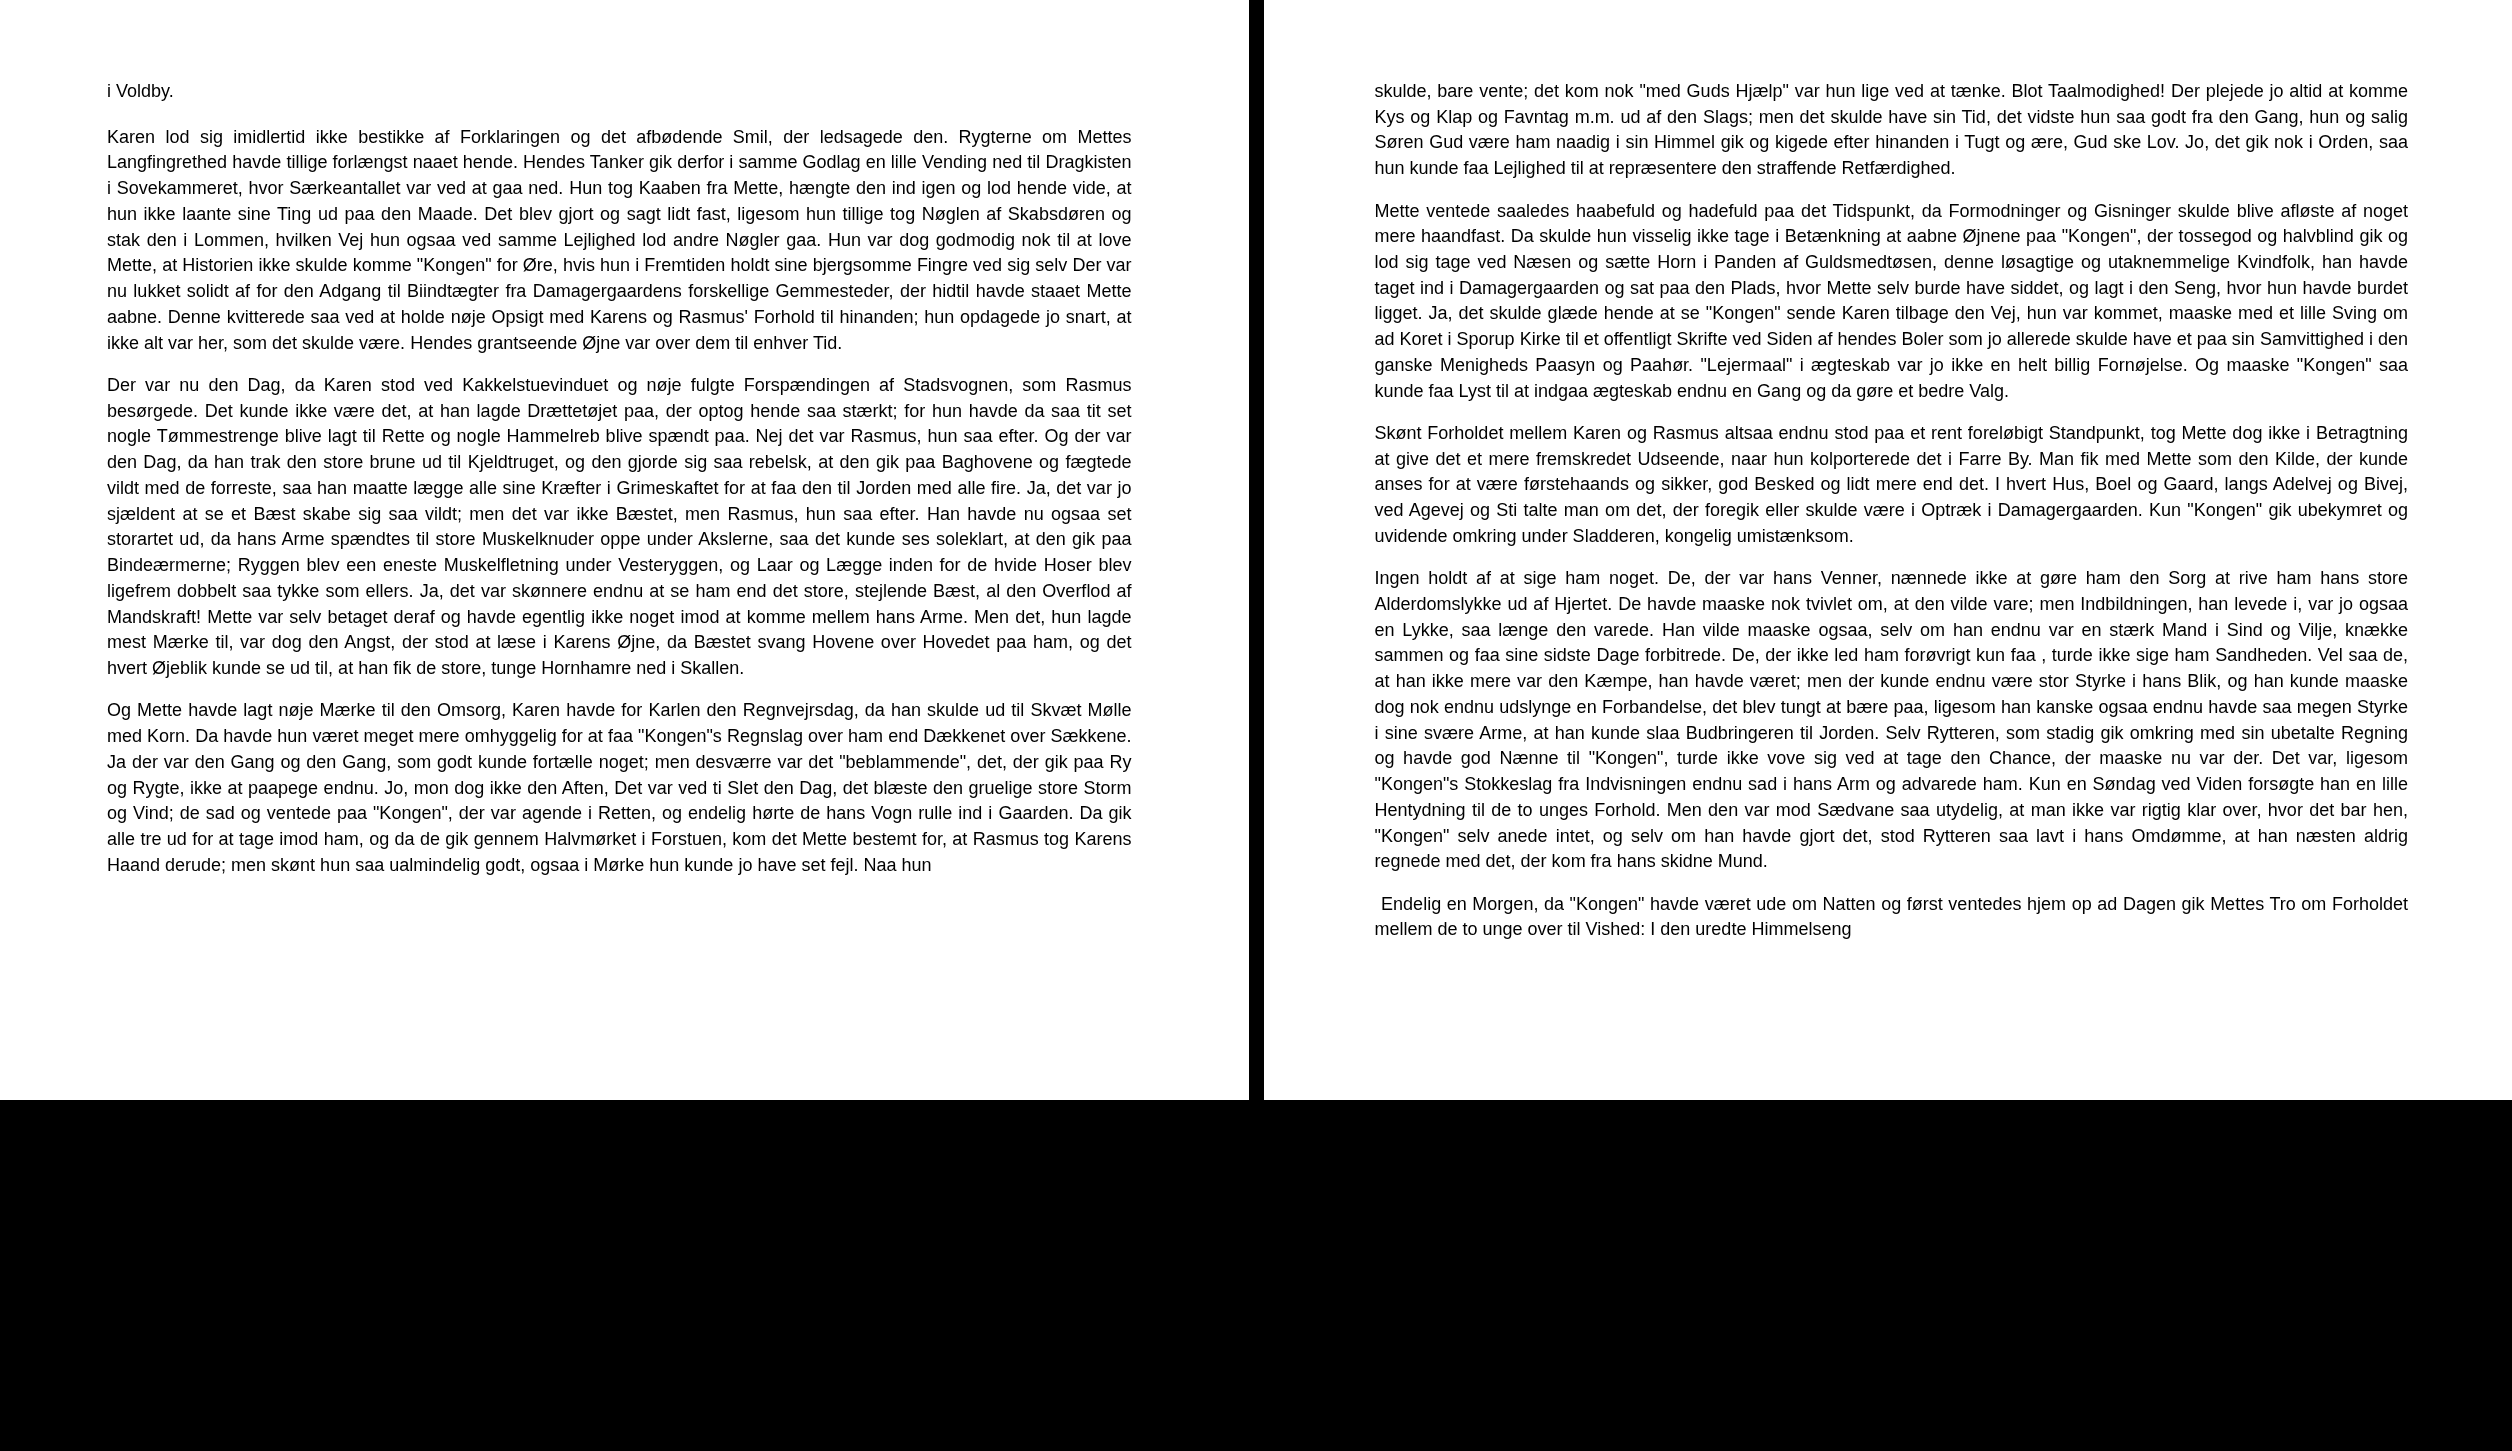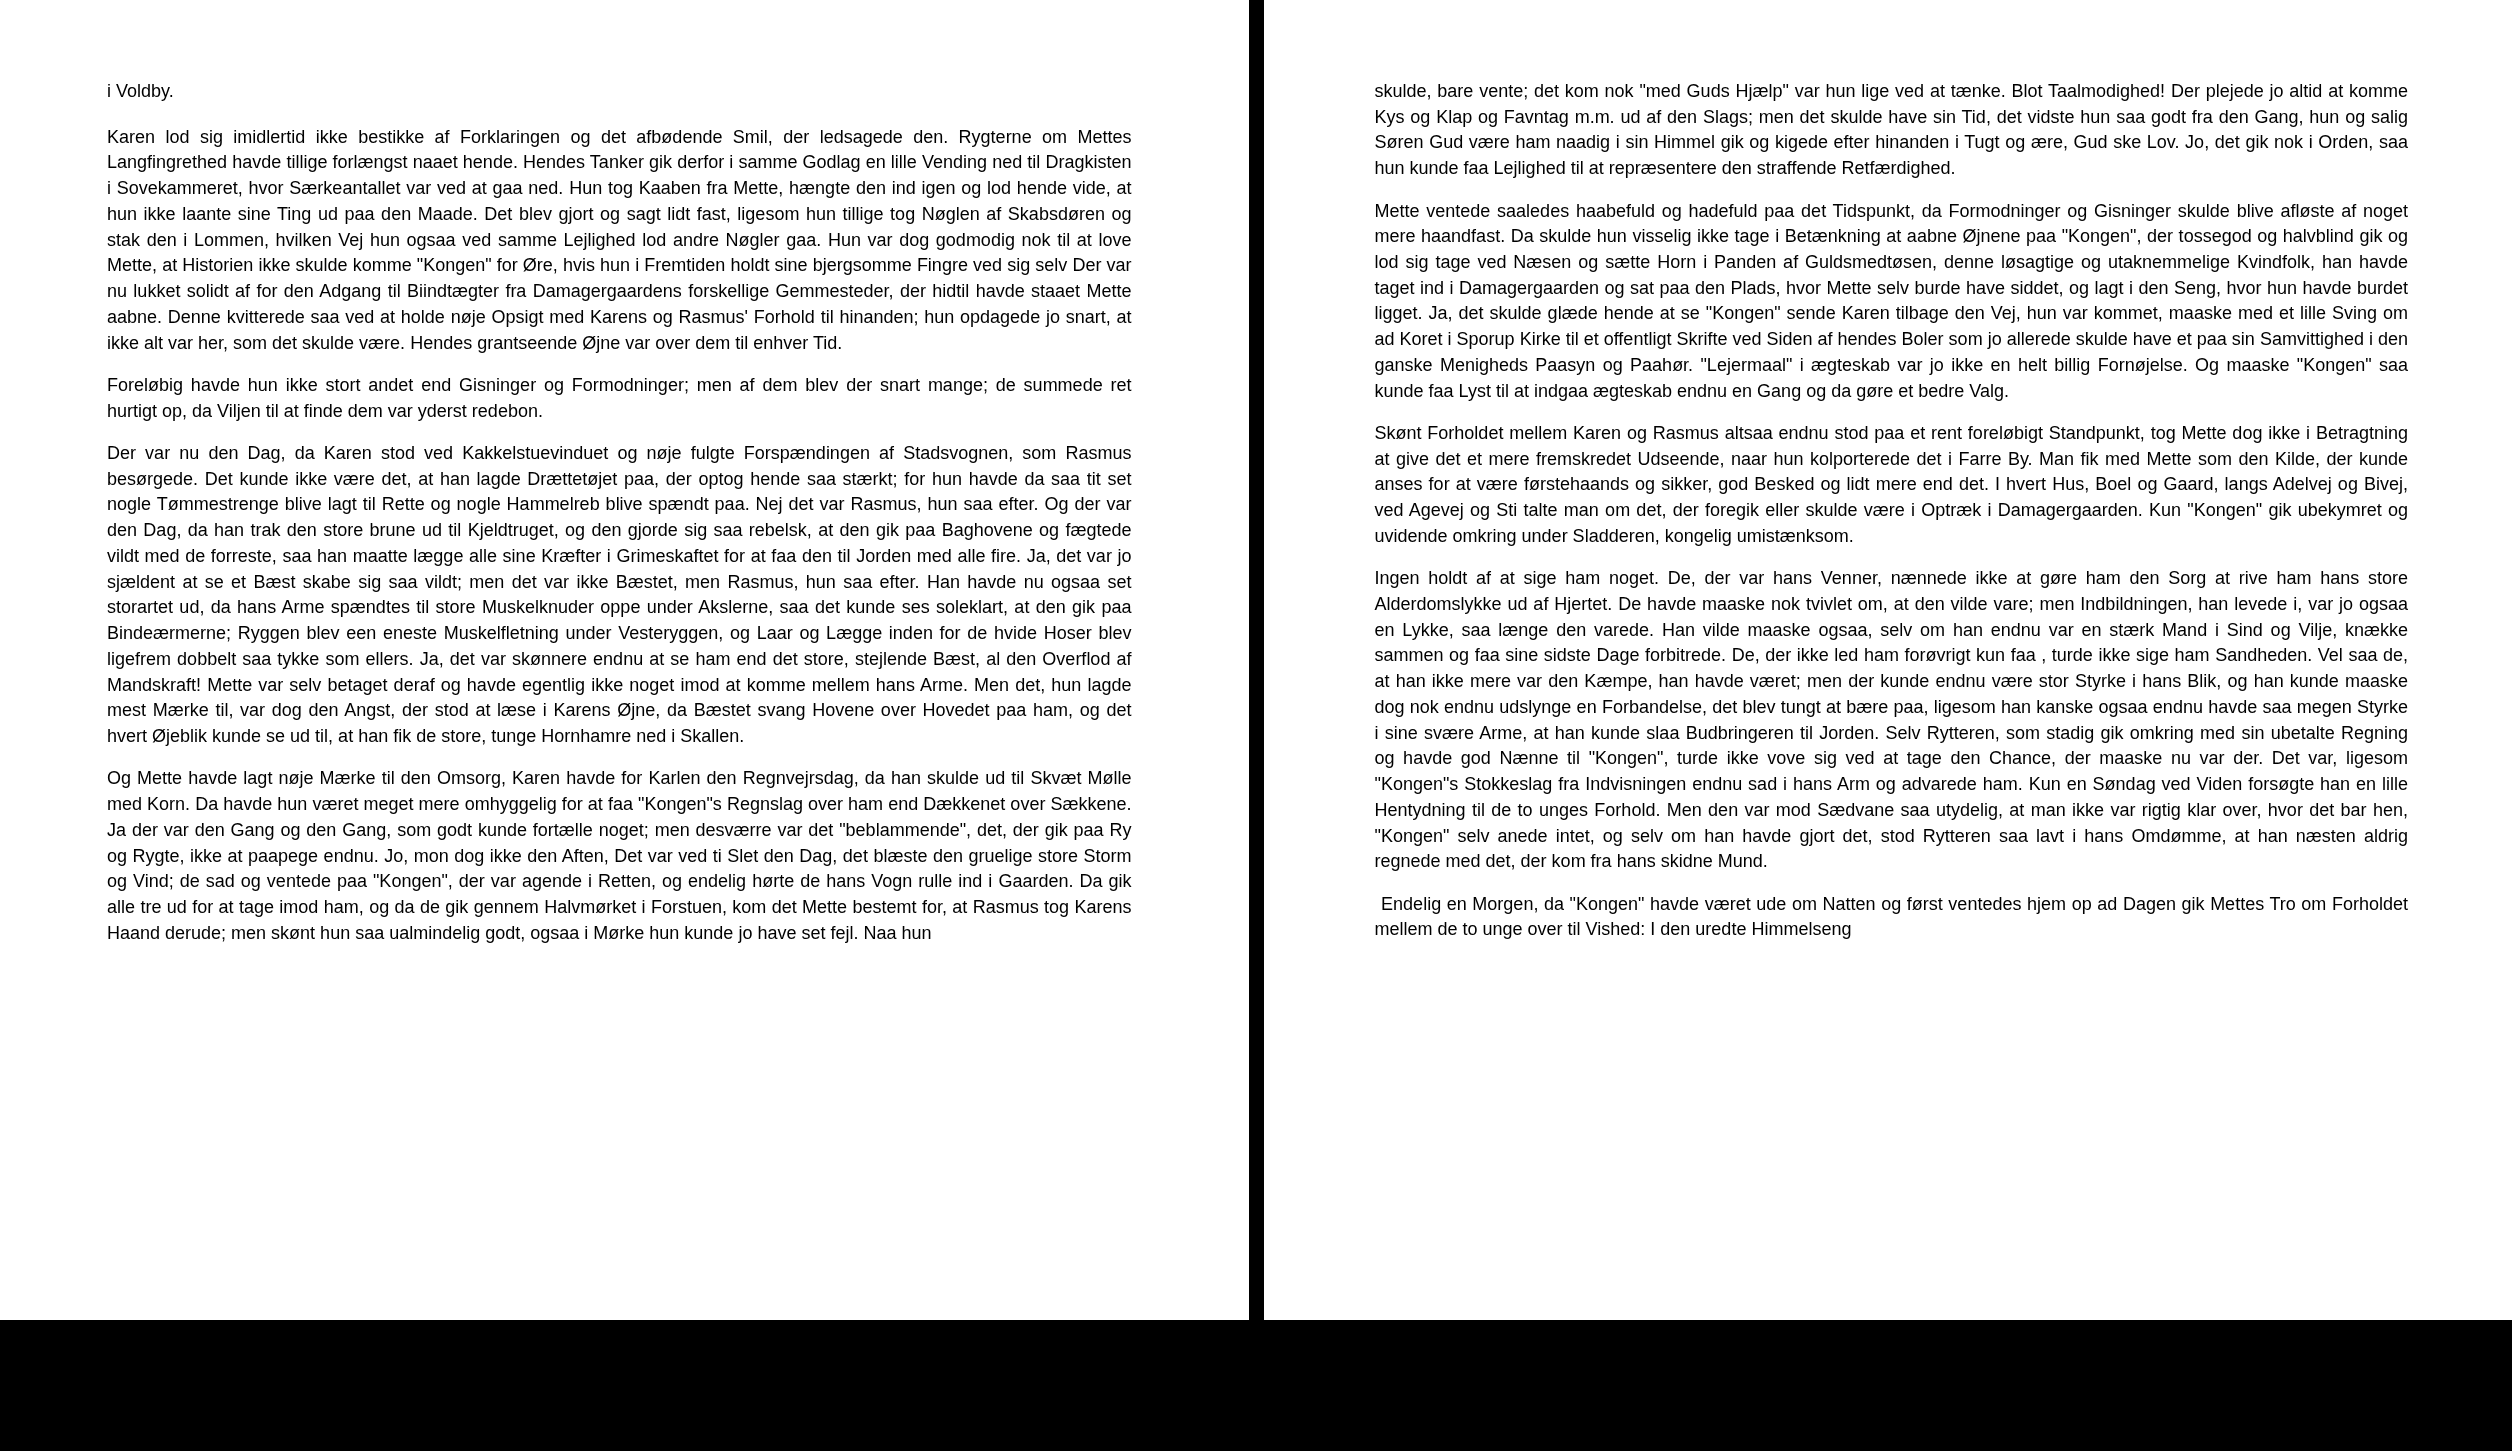--- a/index.html
+++ b/index.html
@@ -18,21 +18,21 @@
     height: 1452px;
     box-sizing: border-box;
     background: #000000;
     gap: 15px;
     padding: 0;
   }
   .page {
     background: #ffffff;
     box-sizing: border-box;
     flex: 1 1 0;
-    height: 1320px;
+    height: 1100px;
     padding: 18px 18px 18px 18px;
     overflow: hidden;
   }
   .page-inner {
     box-sizing: border-box;
     width: 100%;
     height: 100%;
     padding: 61px 79px 0 79px;
   }
   .page.left .page-inner {
@@ -61,21 +61,20 @@
 </style>
 </head>
 <body>
 
 <div class="spread">
 
   <div class="page left">
     <div class="page-inner">
       <p class="first-line">i Voldby.</p>
       <p>Karen lod sig imidlertid ikke bestikke af Forklaringen og det afbødende Smil, der ledsagede den. Rygterne om Mettes Langfingrethed havde tillige forlængst naaet hende. Hendes Tanker gik derfor i samme Godlag en lille Vending ned til Dragkisten i Sovekammeret, hvor Særkeantallet var ved at gaa ned. Hun tog Kaaben fra Mette, hængte den ind igen og lod hende vide, at hun ikke laante sine Ting ud paa den Maade. Det blev gjort og sagt lidt fast, ligesom hun tillige tog Nøglen af Skabsdøren og stak den i Lommen, hvilken Vej hun ogsaa ved samme Lejlighed lod andre Nøgler gaa. Hun var dog godmodig nok til at love Mette, at Historien ikke skulde komme "Kongen" for Øre, hvis hun i Fremtiden holdt sine bjergsomme Fingre ved sig selv Der var nu lukket solidt af for den Adgang til Biindtægter fra Damagergaardens forskellige Gemmesteder, der hidtil havde staaet Mette aabne. Denne kvitterede saa ved at holde nøje Opsigt med Karens og Rasmus' Forhold til hinanden; hun opdagede jo snart, at ikke alt var her, som det skulde være. Hendes grantseende Øjne var over dem til enhver Tid.</p>
-      <p>Foreløbig havde hun ikke stort andet end Gisninger og Formodninger; men af dem blev der snart mange; de summede ret hurtigt op, da Viljen til at finde dem var yderst redebon.</p>
       <p>Der var nu den Dag, da Karen stod ved Kakkelstuevinduet og nøje fulgte Forspændingen af Stadsvognen, som Rasmus besørgede. Det kunde ikke være det, at han lagde Drættetøjet paa, der optog hende saa stærkt; for hun havde da saa tit set nogle Tømmestrenge blive lagt til Rette og nogle Hammelreb blive spændt paa. Nej det var Rasmus, hun saa efter. Og der var den Dag, da han trak den store brune ud til Kjeldtruget, og den gjorde sig saa rebelsk, at den gik paa Baghovene og fægtede vildt med de forreste, saa han maatte lægge alle sine Kræfter i Grimeskaftet for at faa den til Jorden med alle fire. Ja, det var jo sjældent at se et Bæst skabe sig saa vildt; men det var ikke Bæstet, men Rasmus, hun saa efter. Han havde nu ogsaa set storartet ud, da hans Arme spændtes til store Muskelknuder oppe under Akslerne, saa det kunde ses soleklart, at den gik paa Bindeærmerne; Ryggen blev een eneste Muskelfletning under Vesteryggen, og Laar og Lægge inden for de hvide Hoser blev ligefrem dobbelt saa tykke som ellers. Ja, det var skønnere endnu at se ham end det store, stejlende Bæst, al den Overflod af Mandskraft! Mette var selv betaget deraf og havde egentlig ikke noget imod at komme mellem hans Arme. Men det, hun lagde mest Mærke til, var dog den Angst, der stod at læse i Karens Øjne, da Bæstet svang Hovene over Hovedet paa ham, og det hvert Øjeblik kunde se ud til, at han fik de store, tunge Hornhamre ned i Skallen.</p>
       <p>Og Mette havde lagt nøje Mærke til den Omsorg, Karen havde for Karlen den Regnvejrsdag, da han skulde ud til Skvæt Mølle med Korn. Da havde hun været meget mere omhyggelig for at faa "Kongen"s Regnslag over ham end Dækkenet over Sækkene. Ja der var den Gang og den Gang, som godt kunde fortælle noget; men desværre var det "beblammende", det, der gik paa Ry og Rygte, ikke at paapege endnu. Jo, mon dog ikke den Aften, Det var ved ti Slet den Dag, det blæste den gruelige store Storm og Vind; de sad og ventede paa "Kongen", der var agende i Retten, og endelig hørte de hans Vogn rulle ind i Gaarden. Da gik alle tre ud for at tage imod ham, og da de gik gennem Halvmørket i Forstuen, kom det Mette bestemt for, at Rasmus tog Karens Haand derude; men skønt hun saa ualmindelig godt, ogsaa i Mørke hun kunde jo have set fejl. Naa hun</p>
     </div>
   </div>
 
   <div class="page right">
     <div class="page-inner">
       <p>skulde, bare vente; det kom nok "med Guds Hjælp" var hun lige ved at tænke. Blot Taalmodighed! Der plejede jo altid at komme Kys og Klap og Favntag m.m. ud af den Slags; men det skulde have sin Tid, det vidste hun saa godt fra den Gang, hun og salig Søren Gud være ham naadig i sin Himmel gik og kigede efter hinanden i Tugt og ære, Gud ske Lov. Jo, det gik nok i Orden, saa hun kunde faa Lejlighed til at repræsentere den straffende Retfærdighed.</p>
       <p>Mette ventede saaledes haabefuld og hadefuld paa det Tidspunkt, da Formodninger og Gisninger skulde blive afløste af noget mere haandfast. Da skulde hun visselig ikke tage i Betænkning at aabne Øjnene paa "Kongen", der tossegod og halvblind gik og lod sig tage ved Næsen og sætte Horn i Panden af Guldsmedtøsen, denne løsagtige og utaknemmelige Kvindfolk, han havde taget ind i Damagergaarden og sat paa den Plads, hvor Mette selv burde have siddet, og lagt i den Seng, hvor hun havde burdet ligget. Ja, det skulde glæde hende at se "Kongen" sende Karen tilbage den Vej, hun var kommet, maaske med et lille Sving om ad Koret i Sporup Kirke til et offentligt Skrifte ved Siden af hendes Boler som jo allerede skulde have et paa sin Samvittighed i den ganske Menigheds Paasyn og Paahør. "Lejermaal" i ægteskab var jo ikke en helt billig Fornøjelse. Og maaske "Kongen" saa kunde faa Lyst til at indgaa ægteskab endnu en Gang og da gøre et bedre Valg.</p>
       <p>Skønt Forholdet mellem Karen og Rasmus altsaa endnu stod paa et rent foreløbigt Standpunkt, tog Mette dog ikke i Betragtning at give det et mere fremskredet Udseende, naar hun kolporterede det i Farre By. Man fik med Mette som den Kilde, der kunde anses for at være førstehaands og sikker, god Besked og lidt mere end det. I hvert Hus, Boel og Gaard, langs Adelvej og Bivej, ved Agevej og Sti talte man om det, der foregik eller skulde være i Optræk i Damagergaarden. Kun "Kongen" gik ubekymret og uvidende omkring under Sladderen, kongelig umistænksom.</p>

